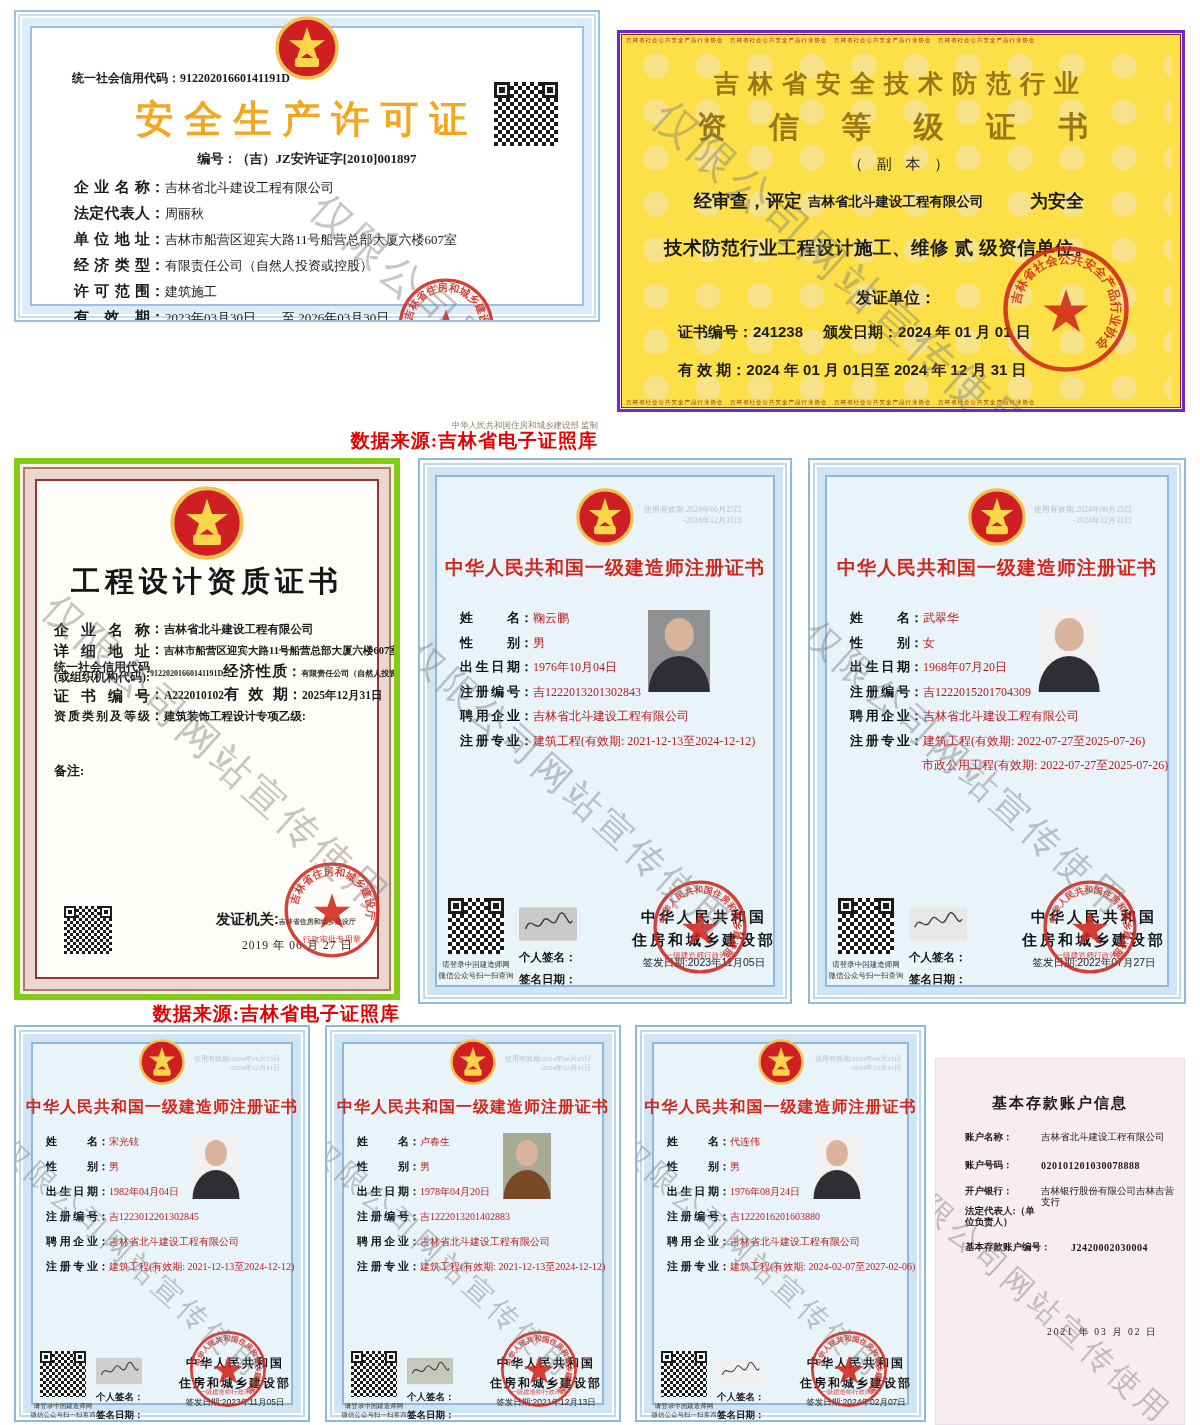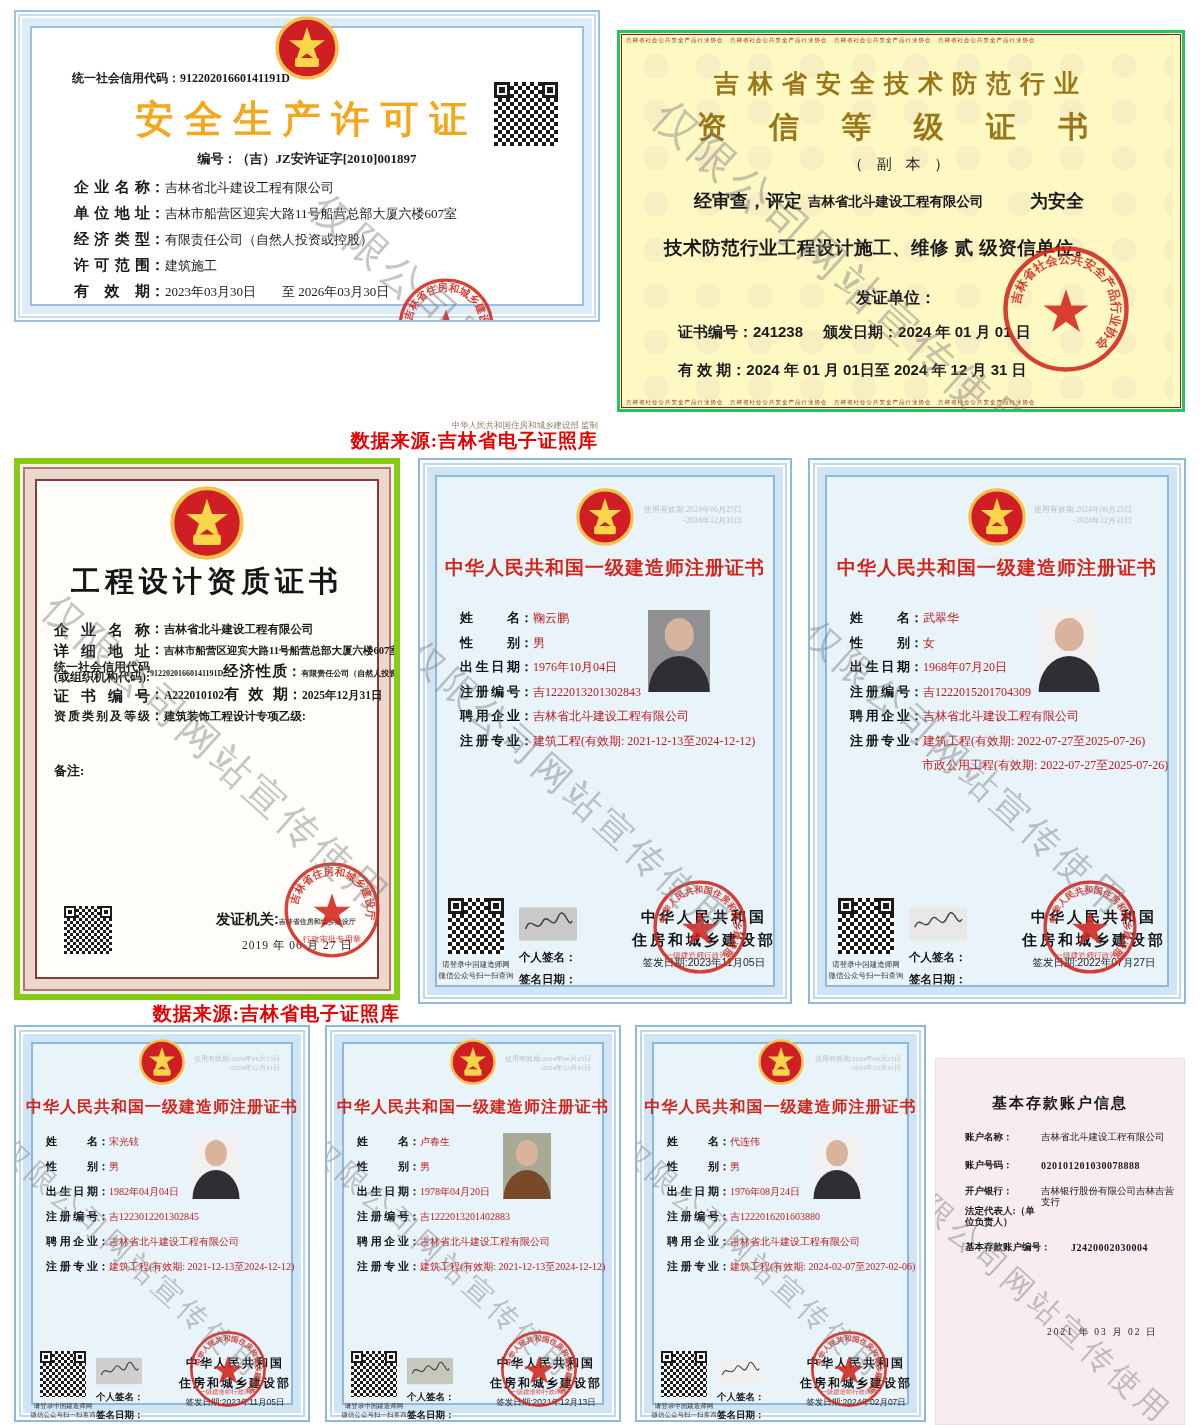--- a/index.html
+++ b/index.html
@@ -58,21 +58,21 @@
   .a-issuer{position:absolute;left:336px;top:314px;font-size:15px;white-space:nowrap;z-index:2}
   .a-issuer-v{font-size:11px}
   .a-idate{position:absolute;left:336px;top:346px;font-size:14px;white-space:nowrap;z-index:2}
   .a-seal{left:380px;top:264px;width:100px}
   
   .sup-note{position:absolute;left:0;top:420px;width:598px;text-align:right;font-size:8.5px;color:#8d8168}
   .src-note{position:absolute;color:#e60000;font-weight:bold;font-size:19px;letter-spacing:1px;z-index:70}
   #src1{left:0;top:428px;width:598px;text-align:right}
   #src2{left:14px;top:1001px;width:386px;text-align:right}
   
-  #certB{left:617px;top:30px;width:568px;height:382px;background:#fef9c3;border:3px solid #22c55e;
+  #certB{left:617px;top:30px;width:568px;height:382px;background:#fde047;border:3px solid #6d28d9;
     box-shadow:inset 0 0 0 1px #fbf3da,inset 0 0 0 2px #8c2015}
   .b-pattern{position:absolute;inset:10px;opacity:.55;
     background:radial-gradient(circle 13px at 50% 50%,#f1e5bf 12px,transparent 13px);
     background-size:52px 46px;pointer-events:none}
   .b-strip{position:absolute;left:6px;right:6px;height:8px;font-size:5.5px;color:#8c2015;
     white-space:nowrap;overflow:hidden;letter-spacing:1px;line-height:8px}
   .b-strip.top{top:3px}.b-strip.bot{bottom:3px}
   .c-t1{position:absolute;left:0;right:0;top:34px;text-align:center;font-size:25px;font-weight:bold;
     color:#9b7619;letter-spacing:9px}
   .c-t2{position:absolute;left:0;right:0;top:74px;text-align:center;font-size:30px;font-weight:bold;
@@ -184,20 +184,21 @@
 <section class="cert bframe" id="certA">
   <svg class="emb" style="top:4px;width:64px;height:64px" viewBox="0 0 64 64">
       <use href="#emb"></use>
     </svg>
   <div class="a-code"><span>统一社会信用代码：</span><span>91220201660141191D</span></div>
   <div class="qr a-qr"></div>
   <h1 class="a-title">安全生产许可证</h1>
   <div class="a-serial">编号：（吉）JZ安许证字[2010]001897</div>
   <div class="a-fields">
     <div class="af-row"><span class="af-lb">企业名称</span><span class="af-c">：</span><span class="af-v">吉林省北斗建设工程有限公司</span></div>
+    <div class="af-row"><span class="af-lb">法定代表人</span><span class="af-c">：</span><span class="af-v">周丽秋</span></div>
     <div class="af-row"><span class="af-lb">单位地址</span><span class="af-c">：</span><span class="af-v">吉林市船营区迎宾大路11号船营总部大厦六楼607室</span></div>
     <div class="af-row"><span class="af-lb">经济类型</span><span class="af-c">：</span><span class="af-v">有限责任公司（自然人投资或控股）</span></div>
     <div class="af-row"><span class="af-lb">许可范围</span><span class="af-c">：</span><span class="af-v">建筑施工</span></div>
     <div class="af-row"><span class="af-lb">有效期</span><span class="af-c">：</span><span class="af-v">2023年03月30日</span><span class="af-v2">至 2026年03月30日</span></div>
   </div>
   <div class="a-issuer"><span class="b sans">发证机关：</span><span class="a-issuer-v">吉林省住房和城乡建设厅</span></div>
   <div class="a-idate"><span class="b sans">发证日期：</span><span>2023 年 03 月 29 日</span></div>
   <svg class="seal a-seal" viewBox="0 0 120 120">
     <defs>
         <path id="sp-a" d="M18,60 a42,42 0 1,1 84,0 a42,42 0 1,1 -84,0"></path>

